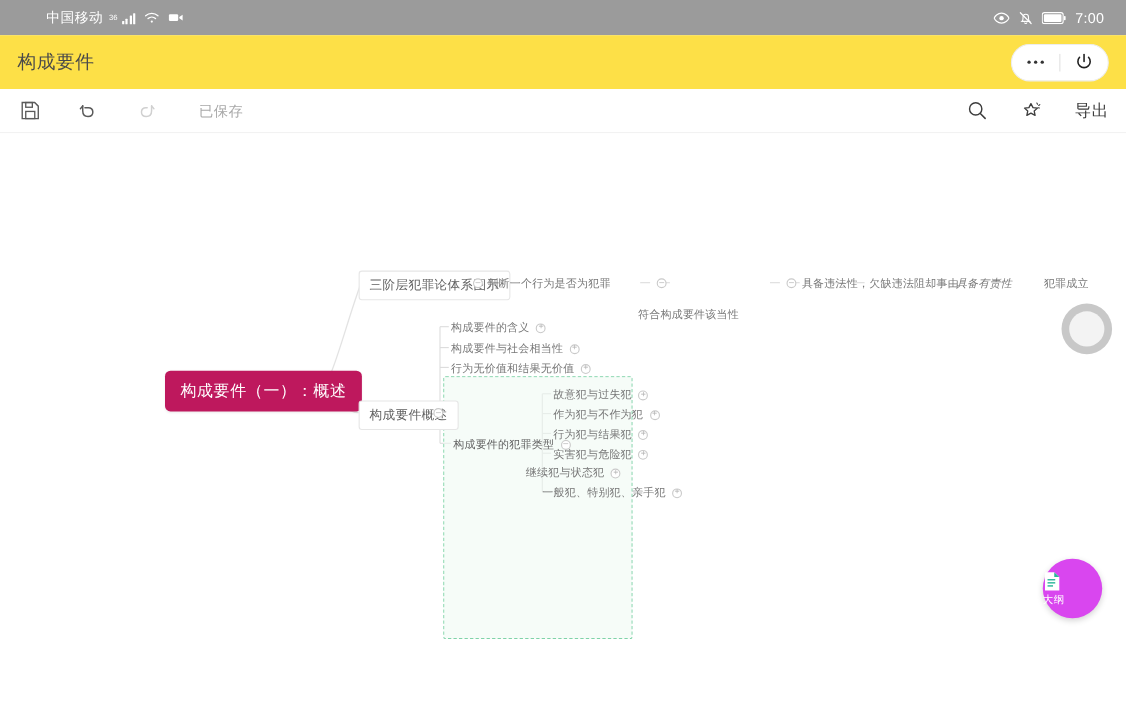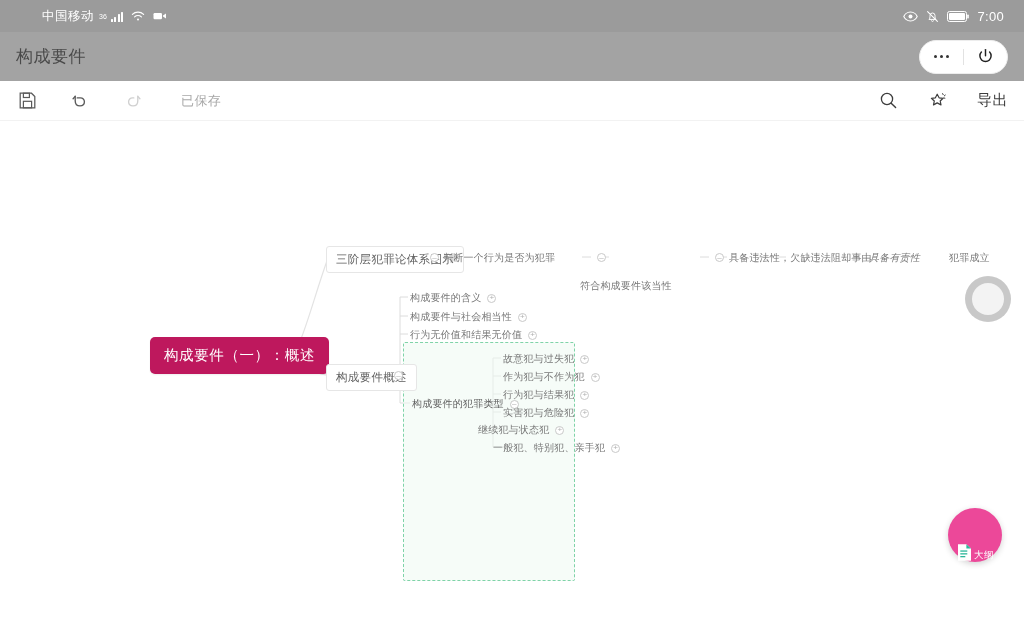--- a/index.html
+++ b/index.html
@@ -25,21 +25,21 @@
 
   
   .bars { display: inline-flex; align-items: flex-end; gap: 1.3px; height: 11px; }
   .bars i { width: 2.2px; background: #fff; display: block; border-radius: .5px; }
   .bars i:nth-child(1){height:3px}.bars i:nth-child(2){height:5px}
   .bars i:nth-child(3){height:7.5px}.bars i:nth-child(4){height:10px}
 
   
   .header {
     position: absolute; top: 32px; left: 0; width: 1024px; height: 49px;
-    background: #a3a3a3; display: flex; align-items: center; padding: 4px 16px; gap: 20px;
+    background: #fde047; display: flex; align-items: center; padding: 4px 16px; gap: 20px;
   }
   .doc-title { font-size: 17px; color: #4a4a4a; letter-spacing: .5px; }
   .hdr-right { margin-left: auto; display: flex; align-items: center; }
   .pill {
     display: flex; align-items: center; border: 1px solid #ededed;
     border-radius: 19px; height: 34px; background: #fff;
   }
   .pill-btn {
     width: 43px; height: 34px; display: flex; align-items: center;
     justify-content: center; cursor: pointer;
@@ -99,22 +99,22 @@
   
   .assistive {
     position: absolute; width: 46px; height: 46px; border-radius: 50%;
     background: #c4c4c4; display: flex; align-items: center; justify-content: center;
     opacity: .92;
   }
   .assistive .inner { width: 32px; height: 32px; border-radius: 50%; background: #f2f2f2; }
 
   .fab {
     position: absolute; width: 54px; height: 54px; border-radius: 50%;
-    background: #ec4899; display: flex; 
-    align-items: flex-end; justify-content: center; gap: 1px;
+    background: #d946ef; display: flex; flex-direction: column;
+    align-items: flex-start; justify-content: center; gap: 1px;
     box-shadow: 0 2px 6px rgba(0,0,0,.18); cursor: pointer;
   }
   .fab-label { color: #ffffff; font-size: 9.5px; letter-spacing: .4px; }
 </style>
 </head>
 <body>
 
 <div id="app">
 
   <div class="statusbar">

